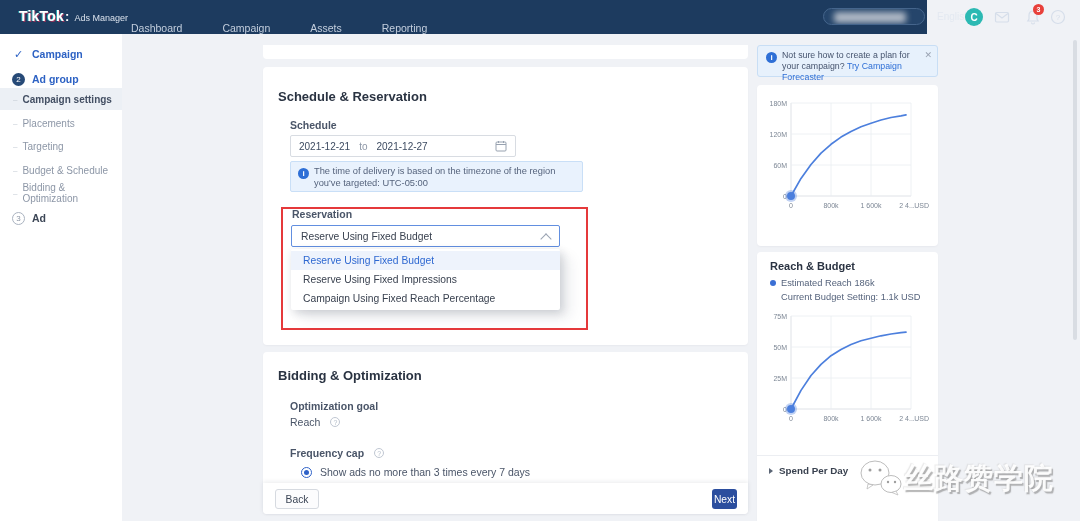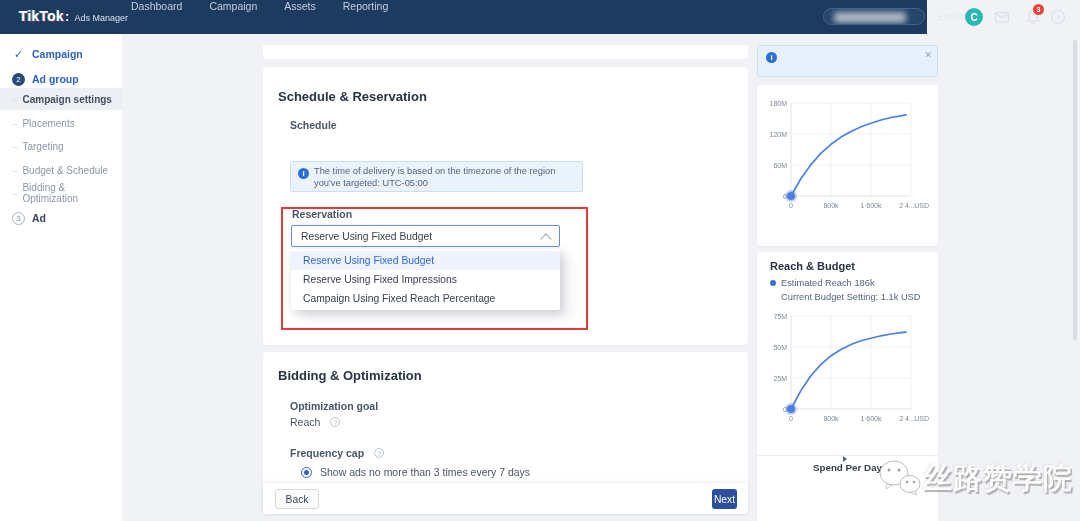--- a/index.html
+++ b/index.html
@@ -7,21 +7,21 @@
   body { font-family:"Liberation Sans","DejaVu Sans",sans-serif; background:#f0f2f6; position:relative; }
   .abs { position:absolute; }
 
   
   .header { position:absolute; top:0; left:0; width:927px; height:34px; background:#1d3b5f; z-index:30; }
   .logo { position:absolute; left:19px; top:8px; display:flex; align-items:baseline; }
   .logo-main { color:#fff; font-size:14px; font-weight:bold; letter-spacing:.2px;
                text-shadow:-1px 0 0 rgba(37,244,238,.55), 1px 1px 0 rgba(254,44,85,.55); }
   .logo-colon { color:#fff; font-size:13px; font-weight:bold; margin-left:1px; }
   .logo-sub { color:#d9e1ec; font-size:9px; margin-left:5px; }
-  .topnav { position:absolute; left:131px; top:0; height:34px; display:flex; align-items:flex-start; gap:27px; }
+  .topnav { position:absolute; left:131px; top:0; height:34px; display:flex; align-items:flex-end; gap:40px; }
   .topnav-item { color:#c3cedd; font-size:10.5px; cursor:pointer; }
   .hdr-pill { position:absolute; left:823px; top:8px; width:102px; height:17px; border:1px solid #45658c;
               border-radius:9px; background:#25456b; overflow:hidden; }
   .hdr-pill-blur { position:absolute; left:10px; top:3px; width:72px; height:11px; background:#c9ced6;
                    border-radius:3px; filter:blur(3px); opacity:.85; }
   .hdr-lang { position:absolute; left:937px; top:11px; color:#e3e9f1; font-size:10px; }
   .hdr-avatar { position:absolute; left:965px; top:8px; width:18px; height:18px; border-radius:50%;
                 background:#2cb9b3; color:#fff; font-size:10px; font-weight:bold; display:flex;
                 align-items:center; justify-content:center; }
   .hdr-ic { position:absolute; top:9px; width:16px; height:16px; }
@@ -100,29 +100,29 @@
   
   .banner { position:absolute; left:757px; top:45px; width:181px; height:32px; background:#e7f1fc;
             border:1px solid #c8def5; border-radius:3px; padding:4px 14px 4px 24px; z-index:10; }
   .banner-txt { font-size:8.8px; color:#45536d; line-height:11px; }
   .banner-link { color:#2e6fd6; cursor:pointer; }
   .banner-x { position:absolute; right:5px; top:4px; color:#9aa3b2; font-size:9px; cursor:pointer; }
 
   .legend-dot { display:inline-block; width:6px; height:6px; border-radius:50%; background:#3b6fd4; margin-right:5px; }
 
   .collapse-row { position:absolute; left:0; width:181px; height:30px; display:flex; align-items:center;
-                  padding:0 12px; border-top:1px solid #eceef2; cursor:pointer;flex-direction:column; }
+                  padding:0 12px; border-top:1px solid #eceef2; cursor:pointer; }
   .tri { width:0; height:0; border-left:4px solid #5b6575; border-top:3px solid transparent;
          border-bottom:3px solid transparent; margin-right:6px; }
   .collapse-label { font-size:9.8px; color:#39414f; font-weight:600; }
 
   .mini-chart { display:block; }
 
   .watermark { position:absolute; left:858px; top:450px; width:215px; height:58px; z-index:26;
-               display:flex; align-items:center; pointer-events:none;justify-content:flex-end; }
+               display:flex; align-items:center; pointer-events:none; }
   .wm-text { font-size:29px; font-weight:bold; color:rgba(255,255,255,.92); letter-spacing:1px;
              text-shadow:1.5px 1.5px 1px rgba(120,120,120,.55), -1px -1px 1px rgba(200,200,200,.4); }
 
   .scrollbar { position:absolute; right:3px; top:40px; width:4px; height:300px; background:#d9dde3;
                border-radius:2px; z-index:40; }
 </style>
 </head>
 <body>
 
 <div class="header">
@@ -193,20 +193,31 @@
     <span class="step-label gray">Ad</span>
   </div>
 </div>
 
 <div class="abs" style="left:263px; top:45px; width:485px; height:14px; background:#fff; border-radius:0 0 4px 4px;"></div>
 
 <div class="card" style="left:263px; top:67px; width:485px; height:278px;">
   <div class="sec-title" style="position:absolute; left:15px; top:22px;">Schedule &amp; Reservation</div>
   <div class="fld-label" style="position:absolute; left:27px; top:52px;">Schedule</div>
 
+  <div class="date-input">
+    <span class="d">2021-12-21</span>
+    <span class="date-to">to</span>
+    <span class="d">2021-12-27</span>
+    <svg class="cal-ic" width="12" height="12" viewBox="0 0 12 12">
+      <rect x="1" y="2" width="10" height="9" rx="1" fill="none" stroke="#98a2b0" stroke-width="1"></rect>
+      <line x1="1" y1="4.5" x2="11" y2="4.5" stroke="#98a2b0" stroke-width="1"></line>
+      <line x1="3.5" y1="1" x2="3.5" y2="3" stroke="#98a2b0" stroke-width="1"></line>
+      <line x1="8.5" y1="1" x2="8.5" y2="3" stroke="#98a2b0" stroke-width="1"></line>
+    </svg>
+  </div>
 
   <div class="alert">
     <div class="info-dot">i</div>
     <div class="alert-txt">The time of delivery is based on the timezone of the region you've targeted: UTC-05:00</div>
   </div>
 
   <div class="fld-label" style="position:absolute; left:29px; top:141px;">Reservation</div>
 </div>
 
 <div class="redbox"></div>
@@ -239,20 +250,24 @@
   </div>
 </div>
 
 <div class="footer">
   <div class="btn-back">Back</div>
   <div class="btn-next">Next</div>
 </div>
 
 <div class="banner">
   <div class="info-dot" style="left:8px; top:6px;">i</div>
+  <div class="banner-txt">
+    <span>Not sure how to create a plan for your campaign?</span>
+    <span class="banner-link">Try Campaign Forecaster</span>
+  </div>
   <span class="banner-x">✕</span>
 </div>
 
 <div class="card" style="left:757px; top:85px; width:181px; height:161px;">
   <svg class="mini-chart" style="margin:10px 0 0 6px;" width="168" height="134" viewBox="0 0 168 134">
       <line x1="28" y1="101" x2="148" y2="101" stroke="#d7dbe1" stroke-width="0.8"></line>
       <line x1="28" y1="8" x2="28" y2="101" stroke="#d7dbe1" stroke-width="0.8"></line>
       <line x1="28" y1="70" x2="148" y2="70" stroke="#eaedf1" stroke-width="0.8"></line>
       <line x1="68" y1="8" x2="68" y2="101" stroke="#eaedf1" stroke-width="0.8"></line>
       <line x1="28" y1="39" x2="148" y2="39" stroke="#eaedf1" stroke-width="0.8"></line>

